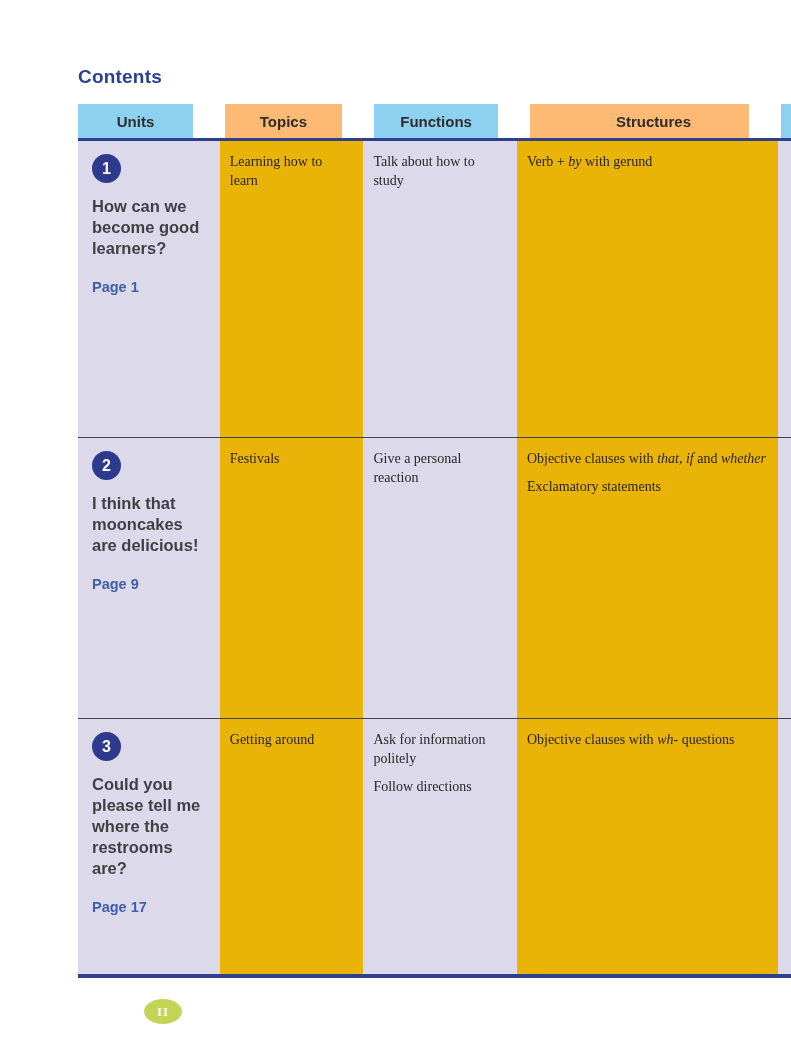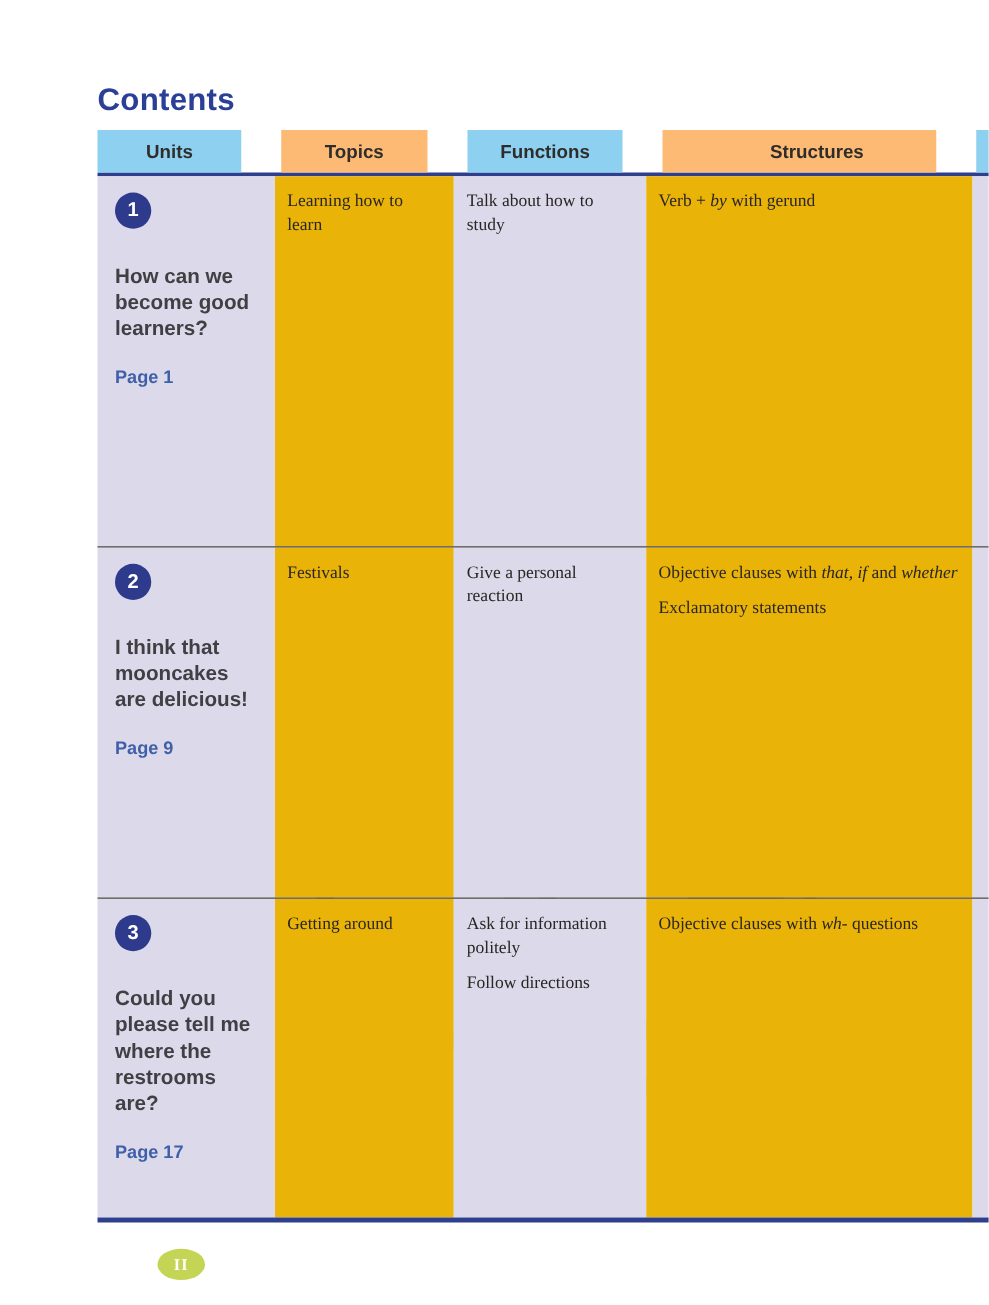--- a/index.html
+++ b/index.html
@@ -7,21 +7,21 @@
   body {
     position: relative;
     width: 791px; height: 1044px;
     background: #ffffff;
     font-family: "Liberation Sans", sans-serif;
     overflow: hidden;
   }
 
   .page-title {
     position: absolute; left: 78px; top: 66px;
-    font-size: 25px; font-weight: 700; color: #2b3f97;
+    font-size: 19px; font-weight: 700; color: #2b3f97;
     letter-spacing: 0.2px;
   }
 
   .toc-table {
     position: absolute; left: 78px; top: 104px;
     width: 713px; height: 874px;
   }
 
   .header-row { display: flex; height: 34px; gap: 32px; }
   .header-cell {
@@ -50,21 +50,21 @@
   .cell-cream { background: #eab308; }
 
   .unit-cell { padding: 13px 12px 0 14px; }
   .unit-badge {
     width: 29px; height: 29px; border-radius: 50%;
     background: #2e3a8c; color: #ffffff;
     display: flex; align-items: center; justify-content: center;
     font-size: 16px; font-weight: 700;
   }
   .unit-title {
-    margin-top: 28px;
+    margin-top: 13px;
     font-size: 16.5px; line-height: 21px; font-weight: 700;
     color: #413f43; max-width: 120px;
   }
   .page-label {
     margin-top: 20px;
     font-size: 14.5px; font-weight: 700; color: #3f5fa9;
   }
 
   .text-cell {
     padding: 11px 10px 0 10px;
@@ -73,21 +73,21 @@
   }
   .text-cell p { margin-bottom: 9px; }
 
   .watermark-svg {
     position: absolute; left: 0; top: 0;
     width: 791px; height: 1044px;
     z-index: 1; pointer-events: none; opacity: 0.5;
   }
 
   .footer-badge {
-    position: absolute; left: 126px; top: 999px;
+    position: absolute; left: 144px; top: 999px;
     width: 38px; height: 25px; border-radius: 50%;
     background: #c4d454; color: #ffffff;
     display: flex; align-items: center; justify-content: center;
     font-family: "Liberation Serif", serif;
     font-size: 13px; font-weight: 700; letter-spacing: 1px;
   }
 </style>
 </head>
 <body>
 

